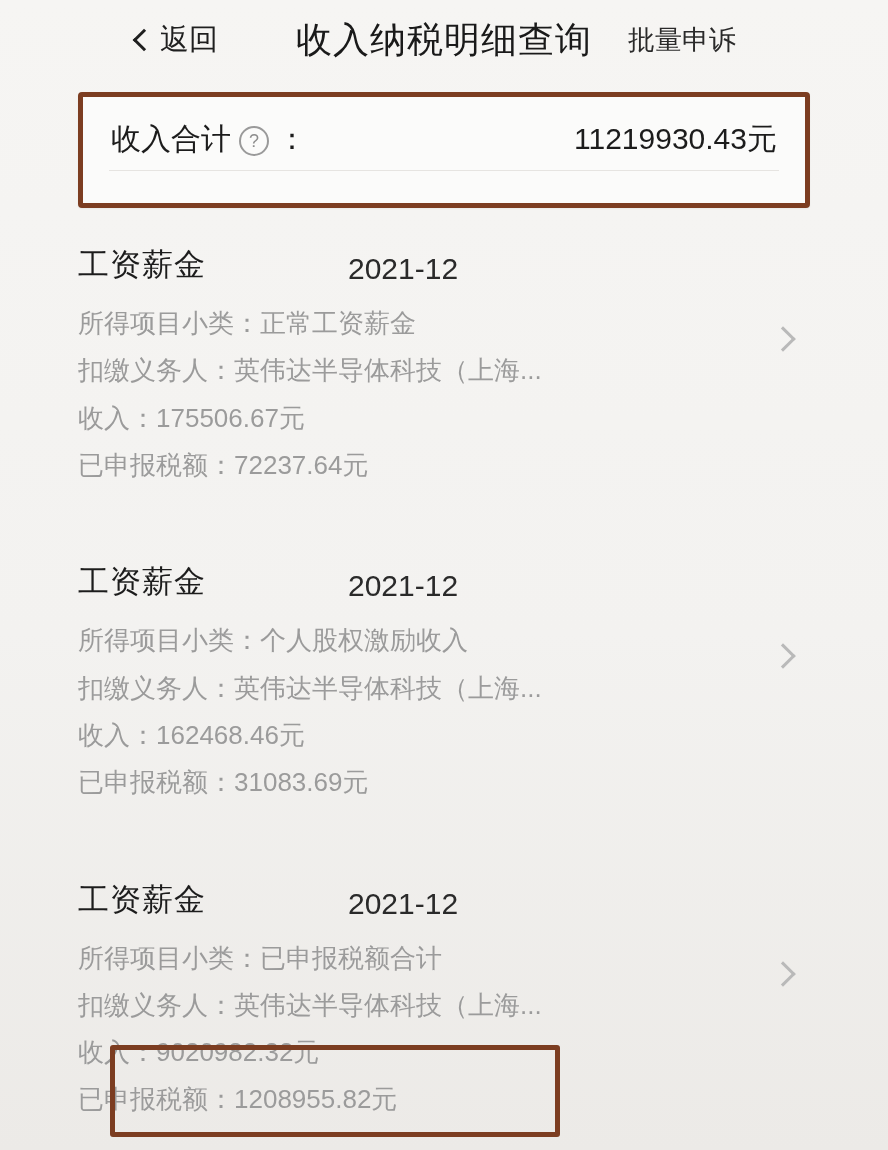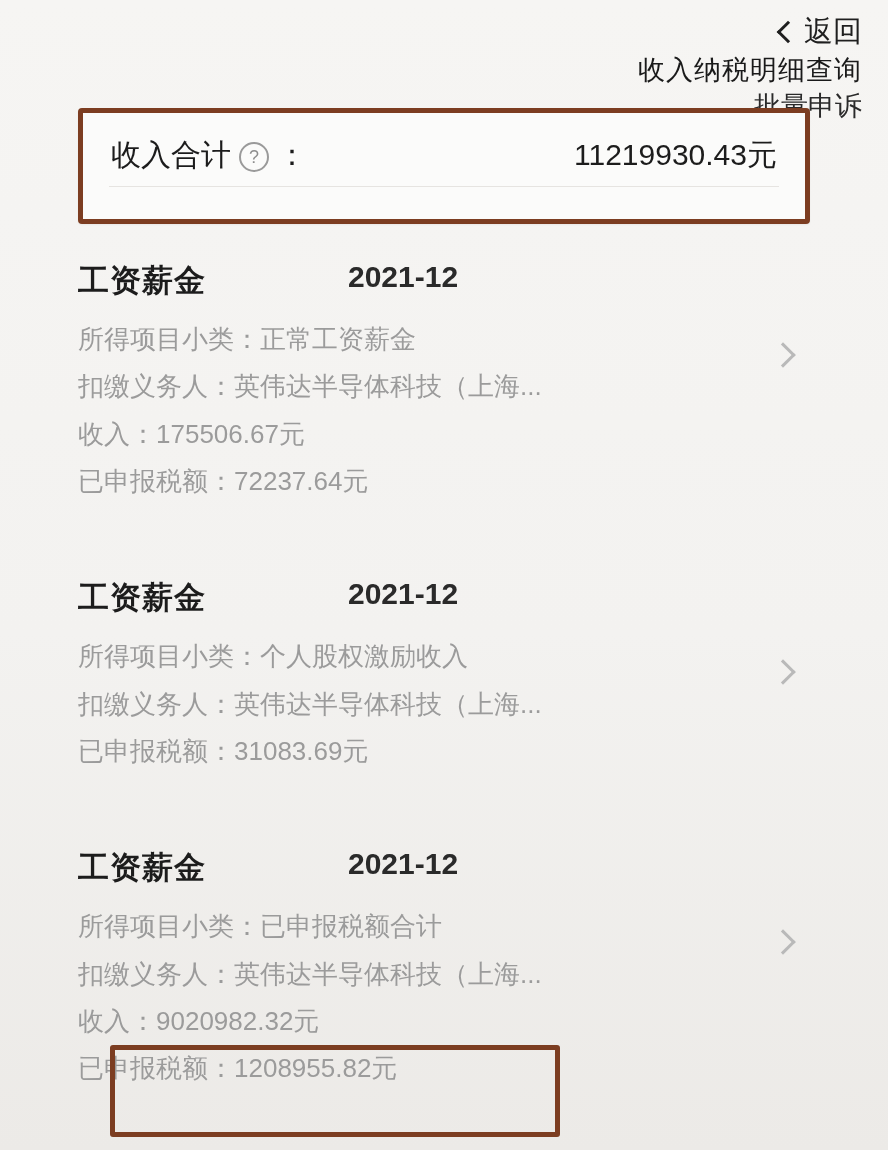--- a/index.html
+++ b/index.html
@@ -21,45 +21,44 @@
     inset: 0;
     background:
       linear-gradient(180deg, #f6f5f3 0%, #f3f2f0 55%, #eceae7 100%);
   }
 
   
   .header {
     position: relative;
     height: 72px;
     display: flex;
-    align-items: flex-end;
-    padding: 12px 26px;
+    align-items: center;
+    padding: 4px 26px;
     background: transparent;
-    flex-direction: column;
   }
   .back-btn {
     display: flex;
     align-items: center;
     gap: 6px;
     margin-left: 110px;
     font-size: 29px;
     color: #1f1f1f;
     cursor: pointer;
   }
   .chev-left {
     display: inline-block;
     width: 13px;
     height: 13px;
     border-left: 3px solid #1f1f1f;
     border-bottom: 3px solid #1f1f1f;
     transform: rotate(45deg);
     margin-right: 2px;
   }
   .header-title {
-    font-size: 27px;
+    font-size: 36px;
     color: #1a1a1a;
     margin-left: 78px;
     letter-spacing: 1px;
   }
   .header-action {
     font-size: 27px;
     color: #2a2a2a;
     margin-left: 36px;
     cursor: pointer;
   }
@@ -119,23 +118,22 @@
   
   .list {
     margin-top: 26px;
   }
   .record {
     position: relative;
     padding: 10px 78px 10px 78px;
   }
   .record-head {
     display: flex;
-    align-items: flex-start;
+    align-items: flex-end;
     margin-bottom: 14px;
-    font-weight: bold;
   }
   .record-title {
     font-size: 31px;
     color: #1c1c1c;
     letter-spacing: 1px;
   }
   .record-date {
     font-size: 30px;
     color: #2a2a2a;
     margin-left: 142px;
@@ -239,20 +237,23 @@
         <span class="record-title">工资薪金</span>
         <span class="record-date">2021-12</span>
       </div>
       <div class="record-line">
         <span>所得项目小类：</span><span class="val">个人股权激励收入</span>
       </div>
       <div class="record-line">
         <span>扣缴义务人：</span><span class="val">英伟达半导体科技（上海...</span>
       </div>
       <div class="record-line">
+        <span>收入：</span><span class="val">162468.46元</span>
+      </div>
+      <div class="record-line">
         <span>已申报税额：</span><span class="val">31083.69元</span>
       </div>
       <span class="chev-right"></span>
     </div>
 
     <div class="record-gap"></div>
 
     <div class="record">
       <div class="record-head">
         <span class="record-title">工资薪金</span>

